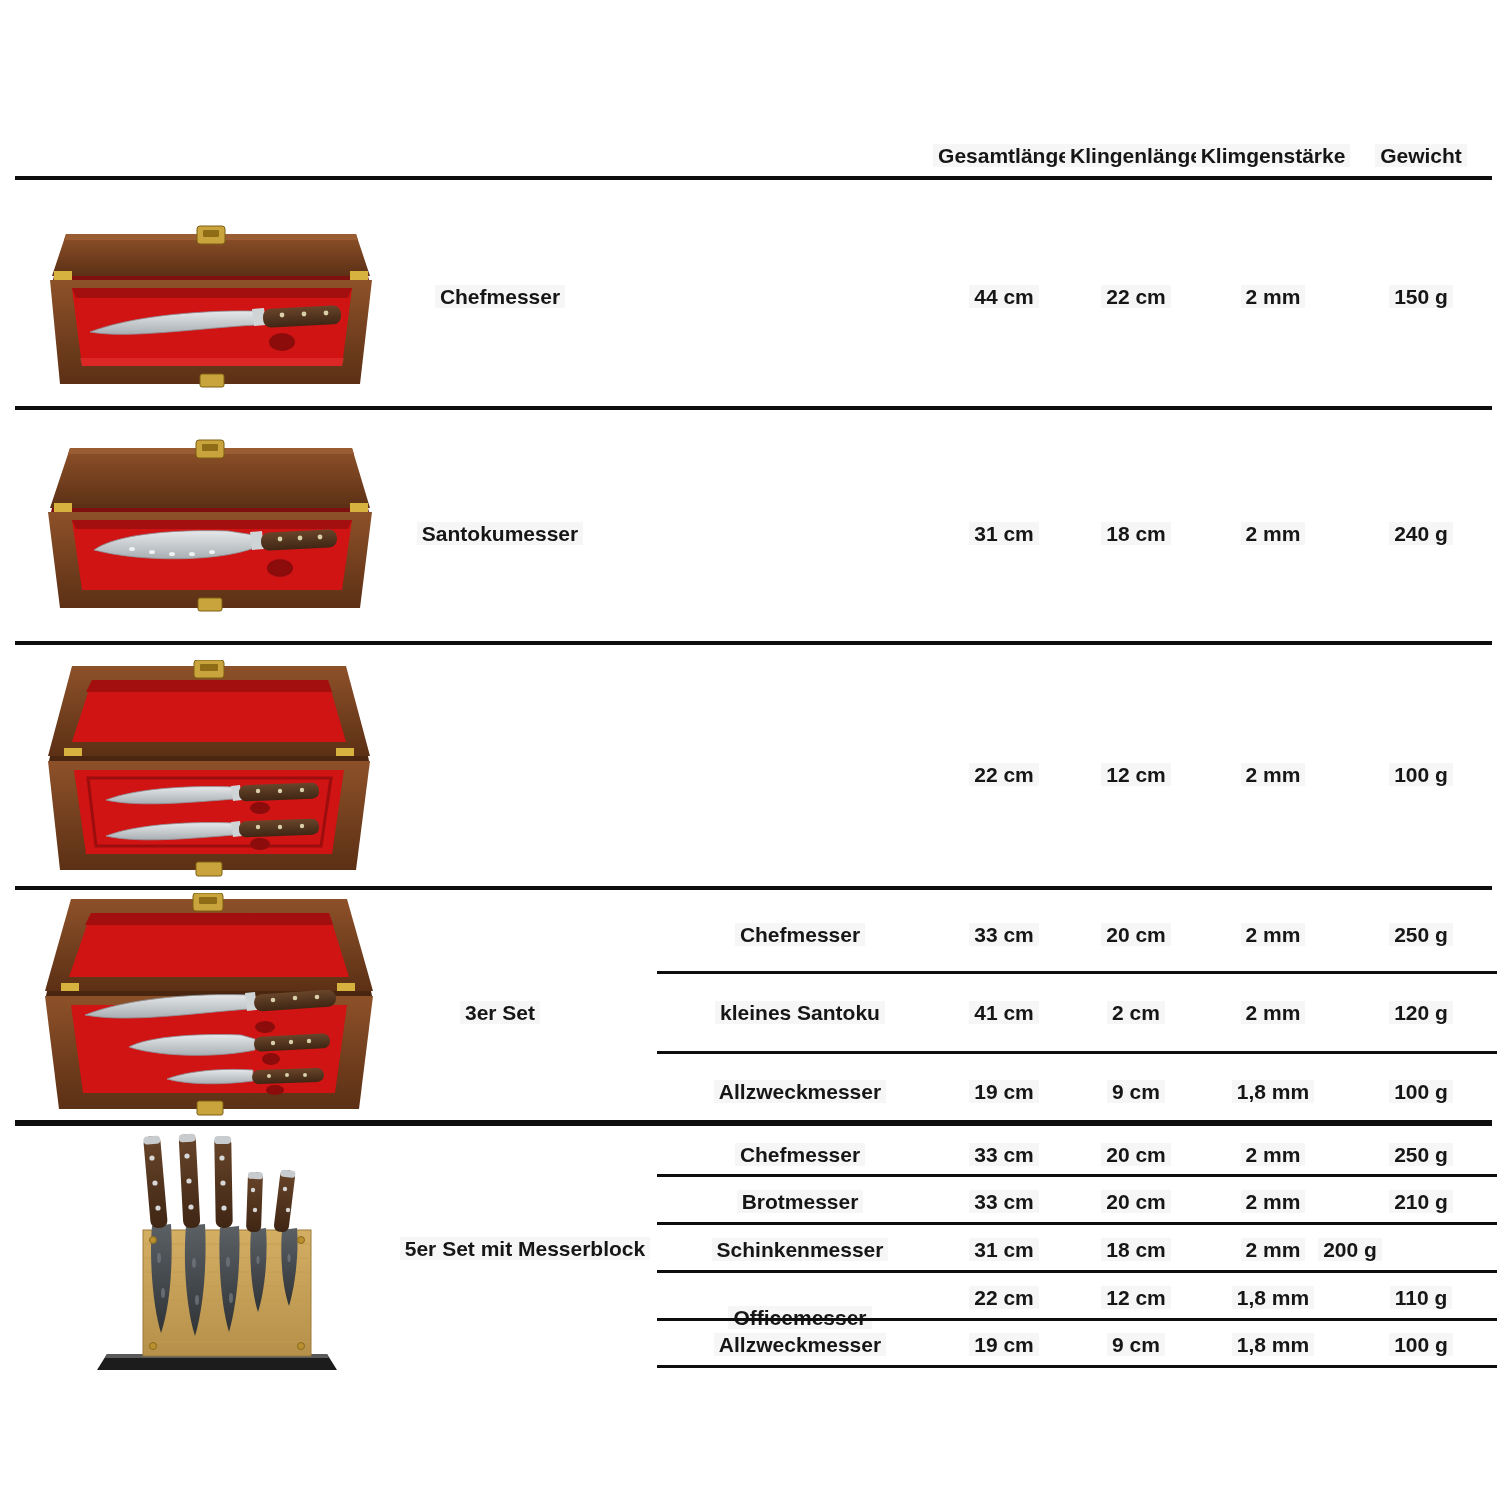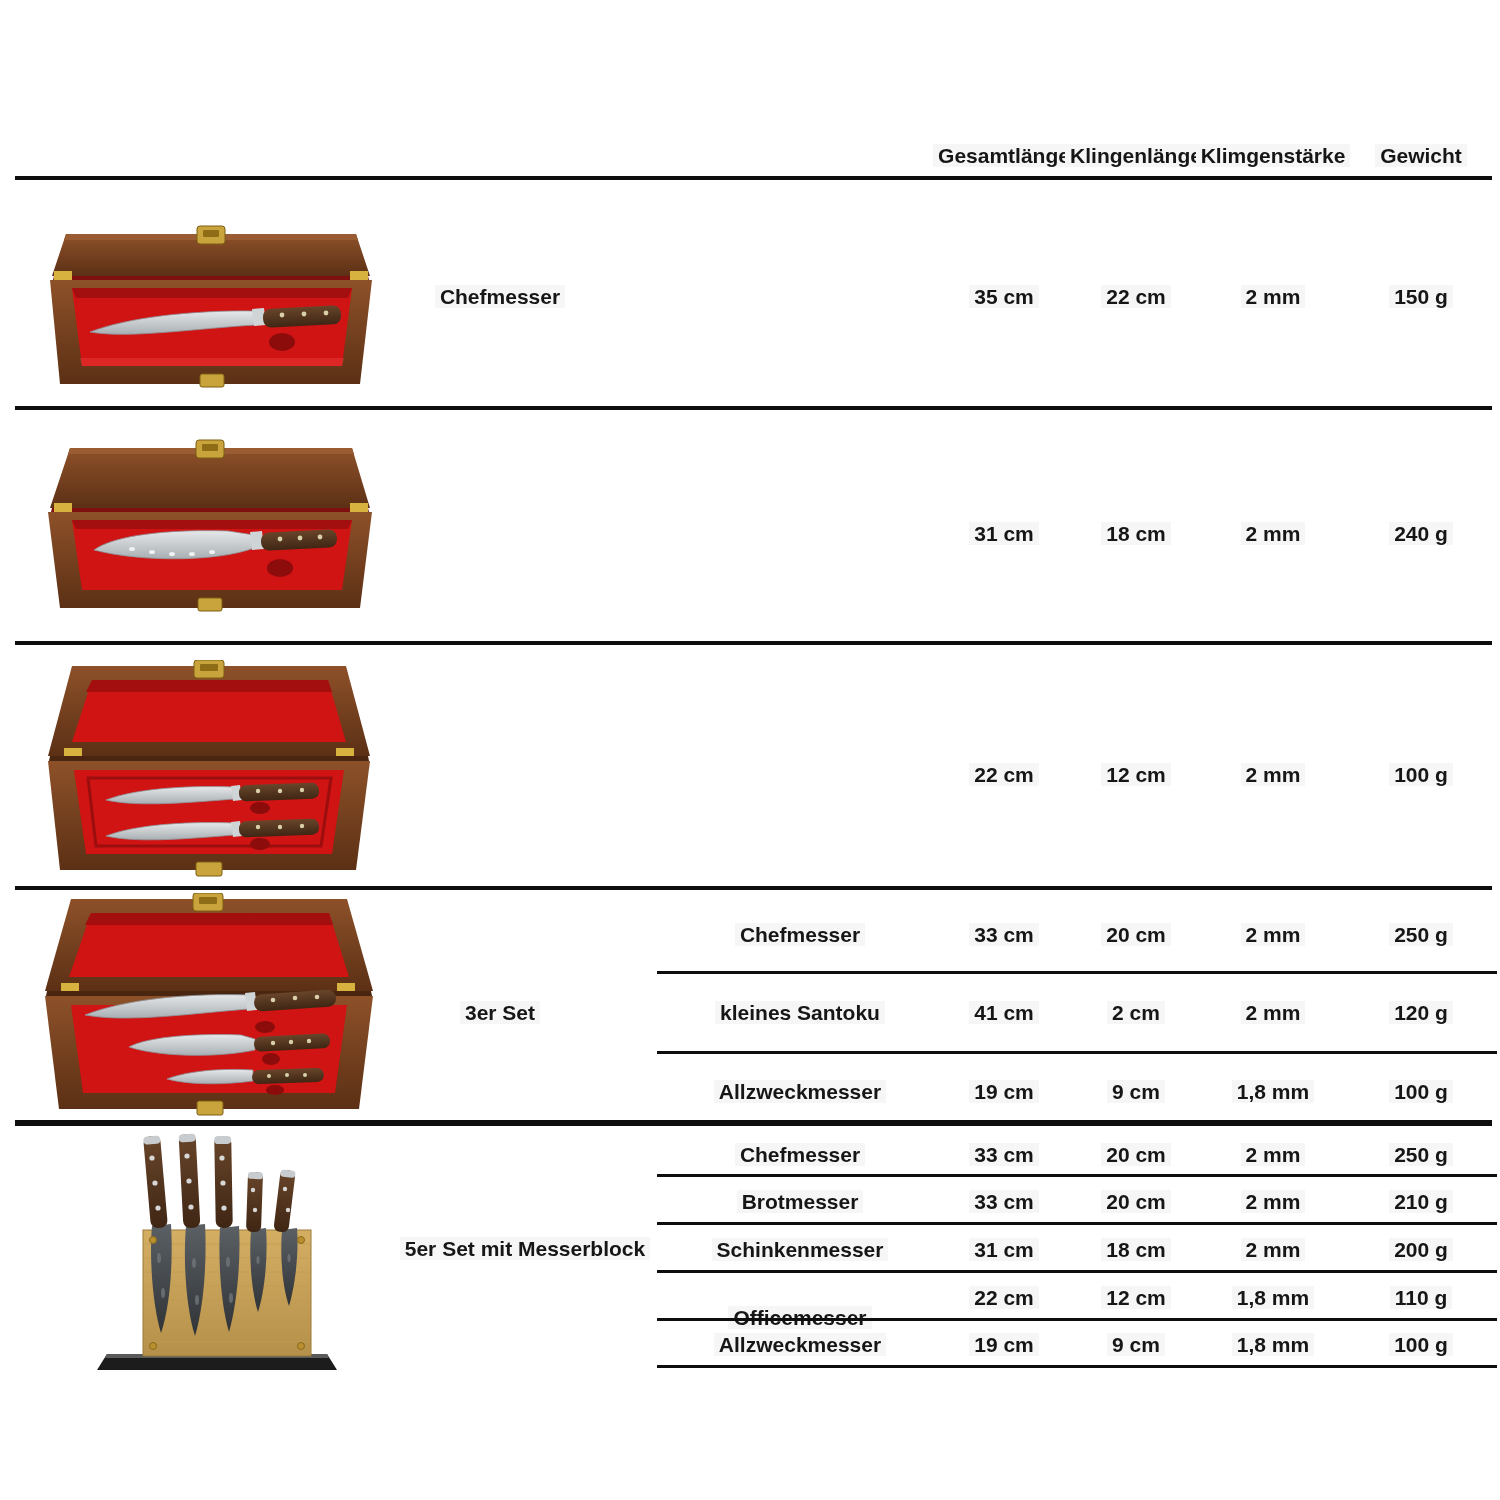--- a/index.html
+++ b/index.html
@@ -70,21 +70,21 @@
       <path d="M60,112 C96,98 160,90 226,91 L227,105 C168,108 100,119 60,112 Z" fill="url(#gBlade)" stroke="#8e959a" stroke-width="0.8"></path>
       <path d="M222,89 L234,88 L236,105 L224,106 Z" fill="#cfd4d7"></path>
       <rect x="233" y="87" width="78" height="19" rx="8" fill="url(#gHandle)" transform="rotate(-3 272 96)"></rect>
       <circle cx="252" cy="95" r="2.4" fill="#d9cfa8"></circle>
         <circle cx="274" cy="94" r="2.4" fill="#d9cfa8"></circle>
         <circle cx="296" cy="93" r="2.4" fill="#d9cfa8"></circle>
       <rect x="170" y="154" width="24" height="13" rx="2" fill="#c9a43c" stroke="#7d5e12"></rect>
     </svg>
   </div>
   <div class="cell" style="left:330px;top:283px;width:340px"><span>Chefmesser</span></div>
-  <div class="cell" style="left:934px;top:283px;width:140px"><span>35 cm</span></div>
+  <div class="cell" style="left:934px;top:283px;width:140px"><span>44 cm</span></div>
   <div class="cell" style="left:1066px;top:283px;width:140px"><span>22 cm</span></div>
   <div class="cell" style="left:1203px;top:283px;width:140px"><span>2 mm</span></div>
   <div class="cell" style="left:1351px;top:283px;width:140px"><span>150 g</span></div>
 
   <div class="img" style="left:30px;top:438px;width:360px;height:178px">
     <svg viewBox="0 0 360 178">
       <path d="M40,10 L322,10 L340,70 L20,70 Z" fill="url(#gWood)"></path>
       <path d="M40,10 L322,10 L324,16 L38,16 Z" fill="#9a5c32"></path>
       <rect x="166" y="2" width="28" height="18" rx="3" fill="#c9a43c" stroke="#7d5e12"></rect>
       <rect x="172" y="6" width="16" height="7" rx="1" fill="#8f6d16"></rect>
@@ -102,20 +102,21 @@
         <ellipse cx="162" cy="116" rx="3" ry="2" fill="#eef0f1"></ellipse>
       <ellipse cx="182" cy="114" rx="3" ry="2" fill="#eef0f1"></ellipse>
       <path d="M220,94 L232,93 L234,111 L222,112 Z" fill="#cfd4d7"></path>
       <rect x="231" y="93" width="76" height="18" rx="8" fill="url(#gHandle)" transform="rotate(-3 269 102)"></rect>
       <circle cx="250" cy="101" r="2.4" fill="#d9cfa8"></circle>
         <circle cx="270" cy="100" r="2.4" fill="#d9cfa8"></circle>
         <circle cx="290" cy="99" r="2.4" fill="#d9cfa8"></circle>
       <rect x="168" y="160" width="24" height="13" rx="2" fill="#c9a43c" stroke="#7d5e12"></rect>
     </svg>
   </div>
+  <div class="cell" style="left:330px;top:520px;width:340px"><span>Santokumesser</span></div>
   <div class="cell" style="left:934px;top:520px;width:140px"><span>31 cm</span></div>
   <div class="cell" style="left:1066px;top:520px;width:140px"><span>18 cm</span></div>
   <div class="cell" style="left:1203px;top:520px;width:140px"><span>2 mm</span></div>
   <div class="cell" style="left:1351px;top:520px;width:140px"><span>240 g</span></div>
 
   <div class="img" style="left:28px;top:660px;width:362px;height:222px">
     <svg viewBox="0 0 362 222">
       <path d="M44,6 L318,6 L342,96 L20,96 Z" fill="url(#gWood)"></path>
       <path d="M64,20 L300,20 L318,82 L44,82 Z" fill="#d01313"></path>
       <path d="M64,20 L300,20 L304,32 L58,32 Z" fill="#a30e0e"></path>
@@ -277,21 +278,21 @@
   <div class="cell" style="left:934px;top:1188px;width:140px"><span>33 cm</span></div>
   <div class="cell" style="left:1066px;top:1188px;width:140px"><span>20 cm</span></div>
   <div class="cell" style="left:1203px;top:1188px;width:140px"><span>2 mm</span></div>
   <div class="cell" style="left:1351px;top:1188px;width:140px"><span>210 g</span></div>
   <div class="hr" style="left:657px;top:1222px;width:840px;height:3px"></div>
 
   <div class="cell" style="left:660px;top:1236px;width:280px"><span>Schinkenmesser</span></div>
   <div class="cell" style="left:934px;top:1236px;width:140px"><span>31 cm</span></div>
   <div class="cell" style="left:1066px;top:1236px;width:140px"><span>18 cm</span></div>
   <div class="cell" style="left:1203px;top:1236px;width:140px"><span>2 mm</span></div>
-  <div class="cell" style="left:1351px;top:1236px;width:140px"><span>200 g</span></div>
+  <div class="cell" style="left:1280px;top:1236px;width:140px"><span>200 g</span></div>
   <div class="hr" style="left:657px;top:1270px;width:840px;height:3px"></div>
 
   <div class="cell" style="left:660px;top:1304px;width:280px"><span>Officemesser</span></div>
   <div class="cell" style="left:934px;top:1284px;width:140px"><span>22 cm</span></div>
   <div class="cell" style="left:1066px;top:1284px;width:140px"><span>12 cm</span></div>
   <div class="cell" style="left:1203px;top:1284px;width:140px"><span>1,8 mm</span></div>
   <div class="cell" style="left:1351px;top:1284px;width:140px"><span>110 g</span></div>
   <div class="hr" style="left:657px;top:1318px;width:840px;height:3px"></div>
 
   <div class="cell" style="left:660px;top:1331px;width:280px"><span>Allzweckmesser</span></div>

